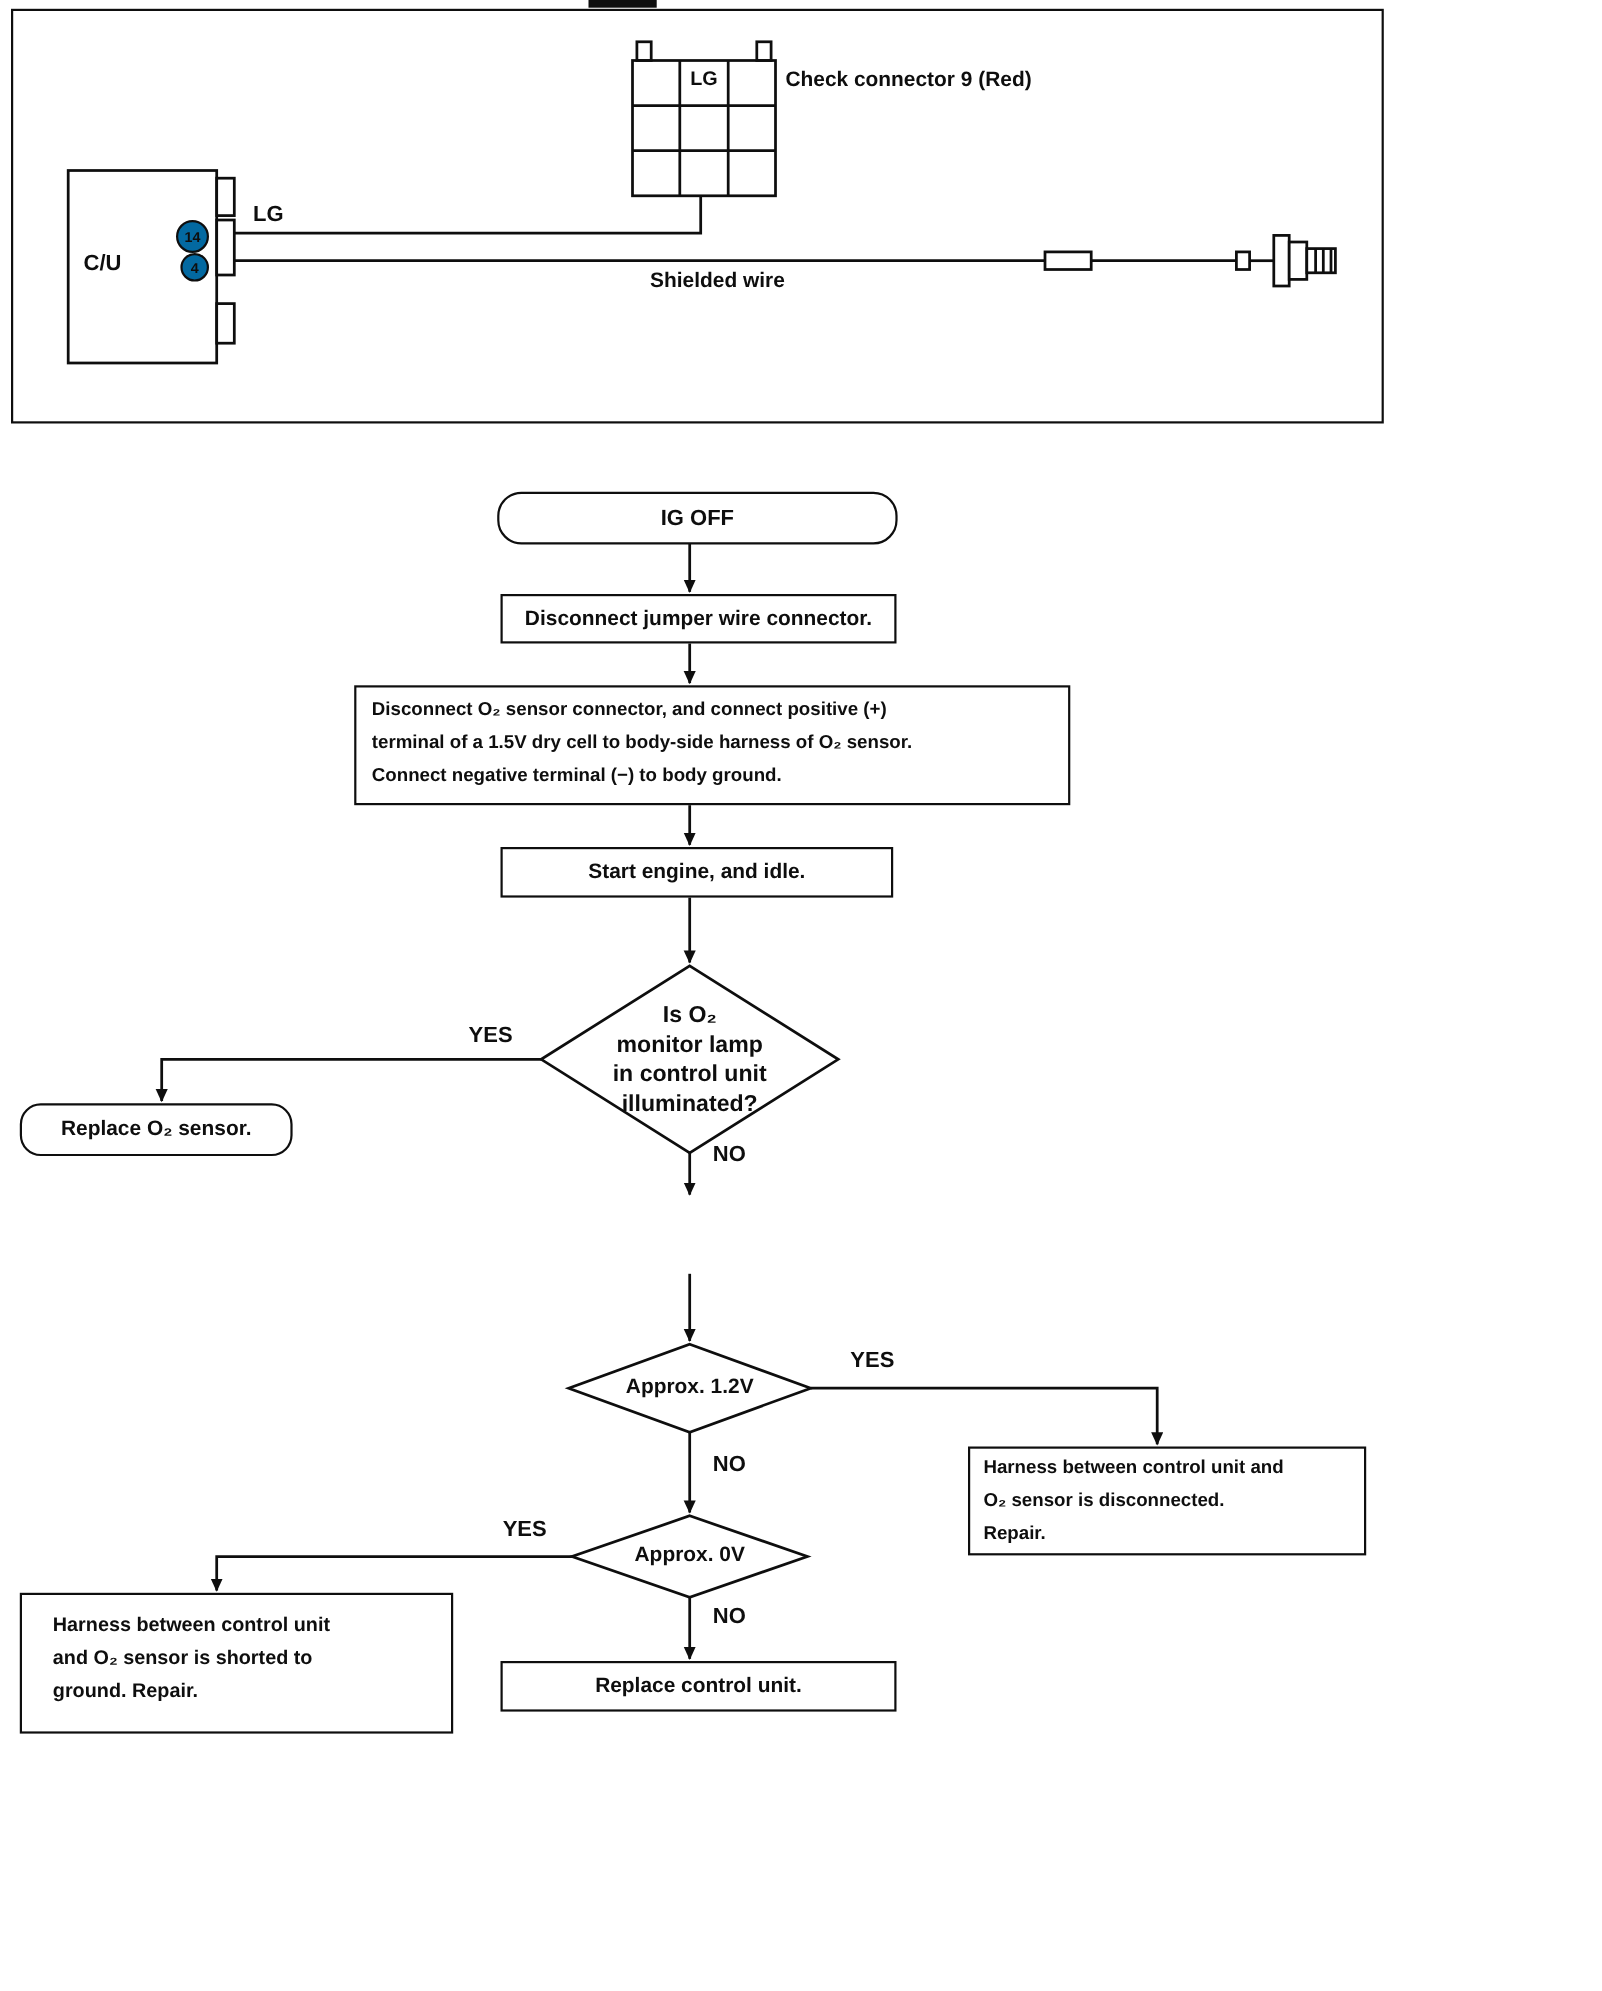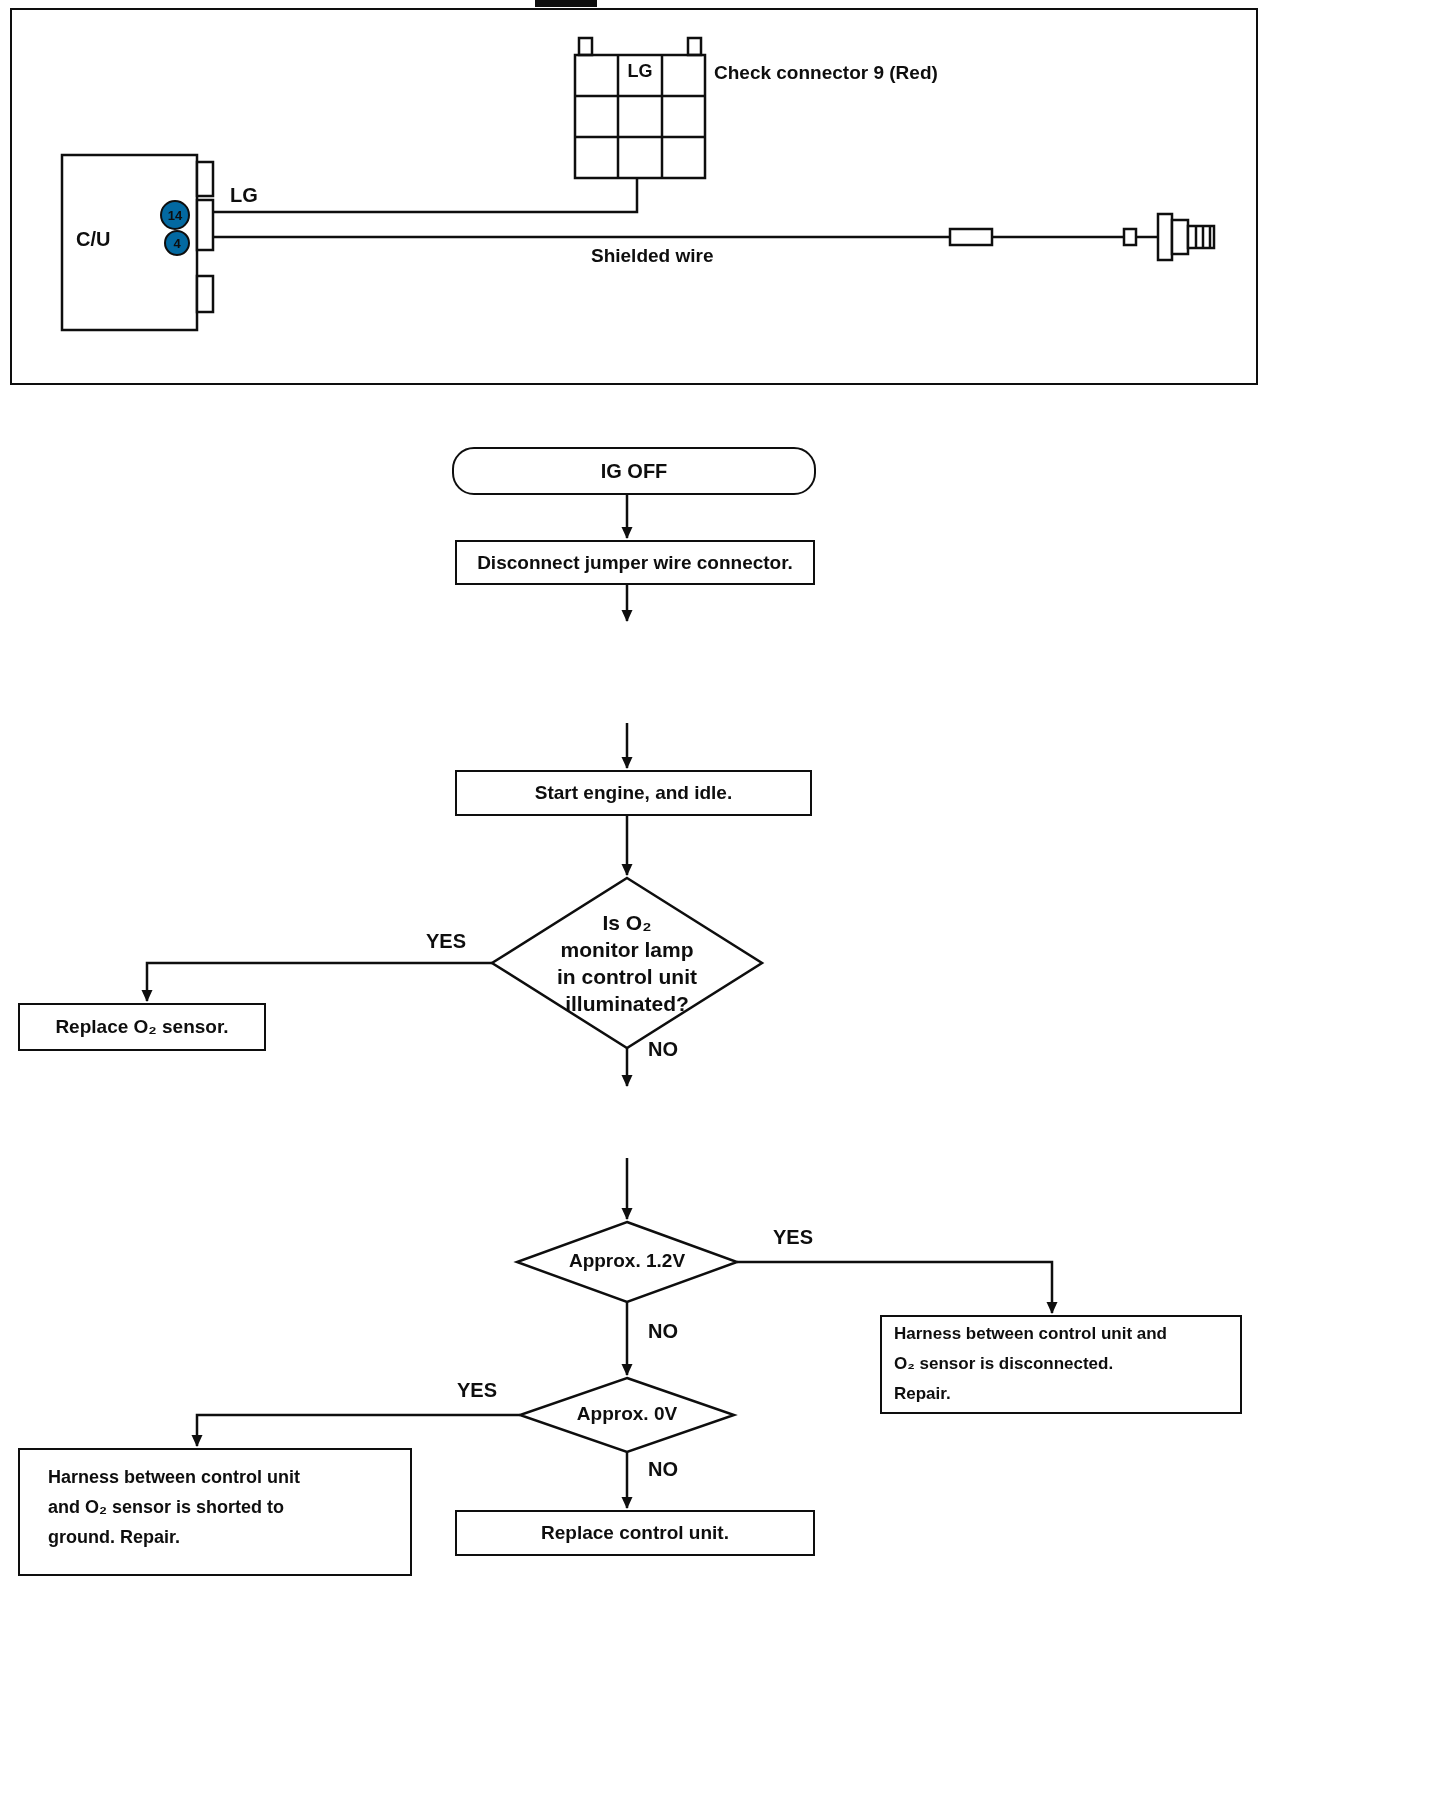--- a/index.html
+++ b/index.html
@@ -95,26 +95,29 @@
   <div class="circ" style="left:164px;top:230px;width:22px;height:22px;font-size:13px;">
     <span>4</span>
   </div>
   <div class="lbl" style="left:230px;top:184px;font-size:20px;">LG</div>
   <div class="lbl" style="left:618px;top:61px;width:44px;text-align:center;font-size:18px;">LG</div>
   <div class="lbl" style="left:714px;top:62px;font-size:19px;">Check connector 9 (Red)</div>
   <div class="lbl" style="left:591px;top:245px;font-size:19px;">Shielded wire</div>
 
   <div class="node cbox" style="left:452px;top:447px;width:360px;height:44px;border-radius:22px;font-size:20px;">IG OFF</div>
   <div class="node cbox" style="left:455px;top:540px;width:356px;height:41px;font-size:19px;">Disconnect jumper wire connector.</div>
+  <div class="node" style="left:322px;top:623px;width:623px;height:100px;font-size:17px;line-height:30px;padding:5px 10px 0 14px;">Disconnect O₂ sensor connector, and connect positive (+)
+terminal of a 1.5V dry cell to body-side harness of O₂ sensor.
+Connect negative terminal (−) to body ground.</div>
   <div class="node cbox" style="left:455px;top:770px;width:353px;height:42px;font-size:19px;">Start engine, and idle.</div>
   <div class="dtext" style="left:517px;top:909px;width:220px;font-size:21px;line-height:27px;">Is O₂
 monitor lamp
 in control unit
 illuminated?</div>
-  <div class="node cbox" style="left:18px;top:1003px;width:244px;height:44px;font-size:19px;">Replace O₂ sensor.</div>
+  <div class="node cbox" style="left:18px;top:1003px;width:244px;height:44px;font-size:19px;border-radius:19px;">Replace O₂ sensor.</div>
   <div class="dtext" style="left:517px;top:1250px;width:220px;font-size:19px;">Approx. 1.2V</div>
   <div class="node" style="left:880px;top:1315px;width:338px;height:93px;font-size:17px;line-height:30px;padding:2px 8px 0 12px;">Harness between control unit and
 O₂ sensor is disconnected.
 Repair.</div>
   <div class="dtext" style="left:517px;top:1403px;width:220px;font-size:19px;">Approx. 0V</div>
   <div class="node" style="left:18px;top:1448px;width:354px;height:112px;font-size:18px;line-height:30px;padding:12px 8px 0 28px;">Harness between control unit
 and O₂ sensor is shorted to
 ground. Repair.</div>
   <div class="node cbox" style="left:455px;top:1510px;width:356px;height:42px;font-size:19px;">Replace control unit.</div>
 

